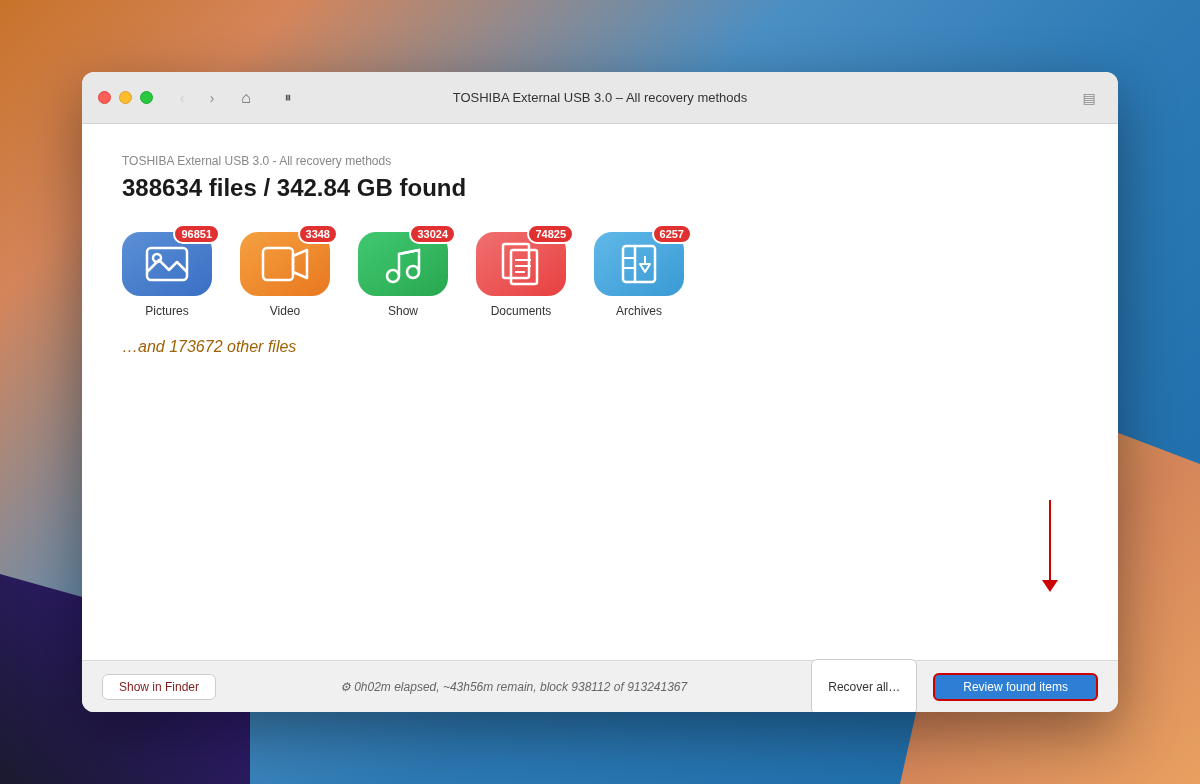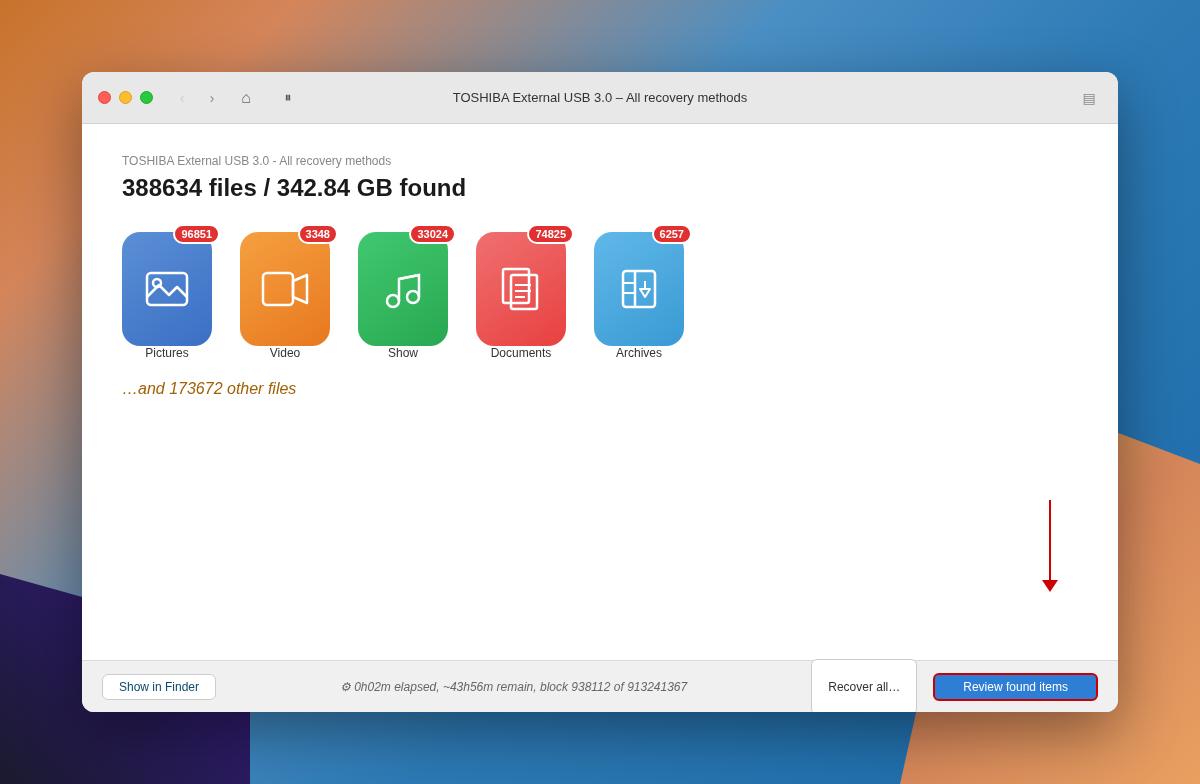--- a/index.html
+++ b/index.html
@@ -183,26 +183,27 @@
     .category-item {
       display: flex;
       flex-direction: column;
       align-items: center;
       cursor: pointer;
       position: relative;
     }
 
     .category-icon {
       width: 90px;
-      height: 114px;
+      height: 64px;
       border-radius: 18px;
       display: flex;
       align-items: center;
       justify-content: center;
       position: relative;
+      margin-bottom: 8px;
     }
 
     .category-icon svg {
       width: 52px;
       height: 52px;
     }
 
     .badge {
       position: absolute;
       top: -8px;
@@ -269,21 +270,21 @@
       padding: 0 20px;
       gap: 16px;
     }
 
     .show-finder-btn {
       background: white;
       border: 1px solid #ccc;
       border-radius: 6px;
       padding: 5px 16px;
       font-size: 12px;
-      color: #0c4a6e;
+      color: #7f1d1d;
       cursor: pointer;
     }
 
     .status-text {
       flex: 1;
       font-size: 12px;
       color: #666;
       text-align: center;
       font-style: italic;
     }

